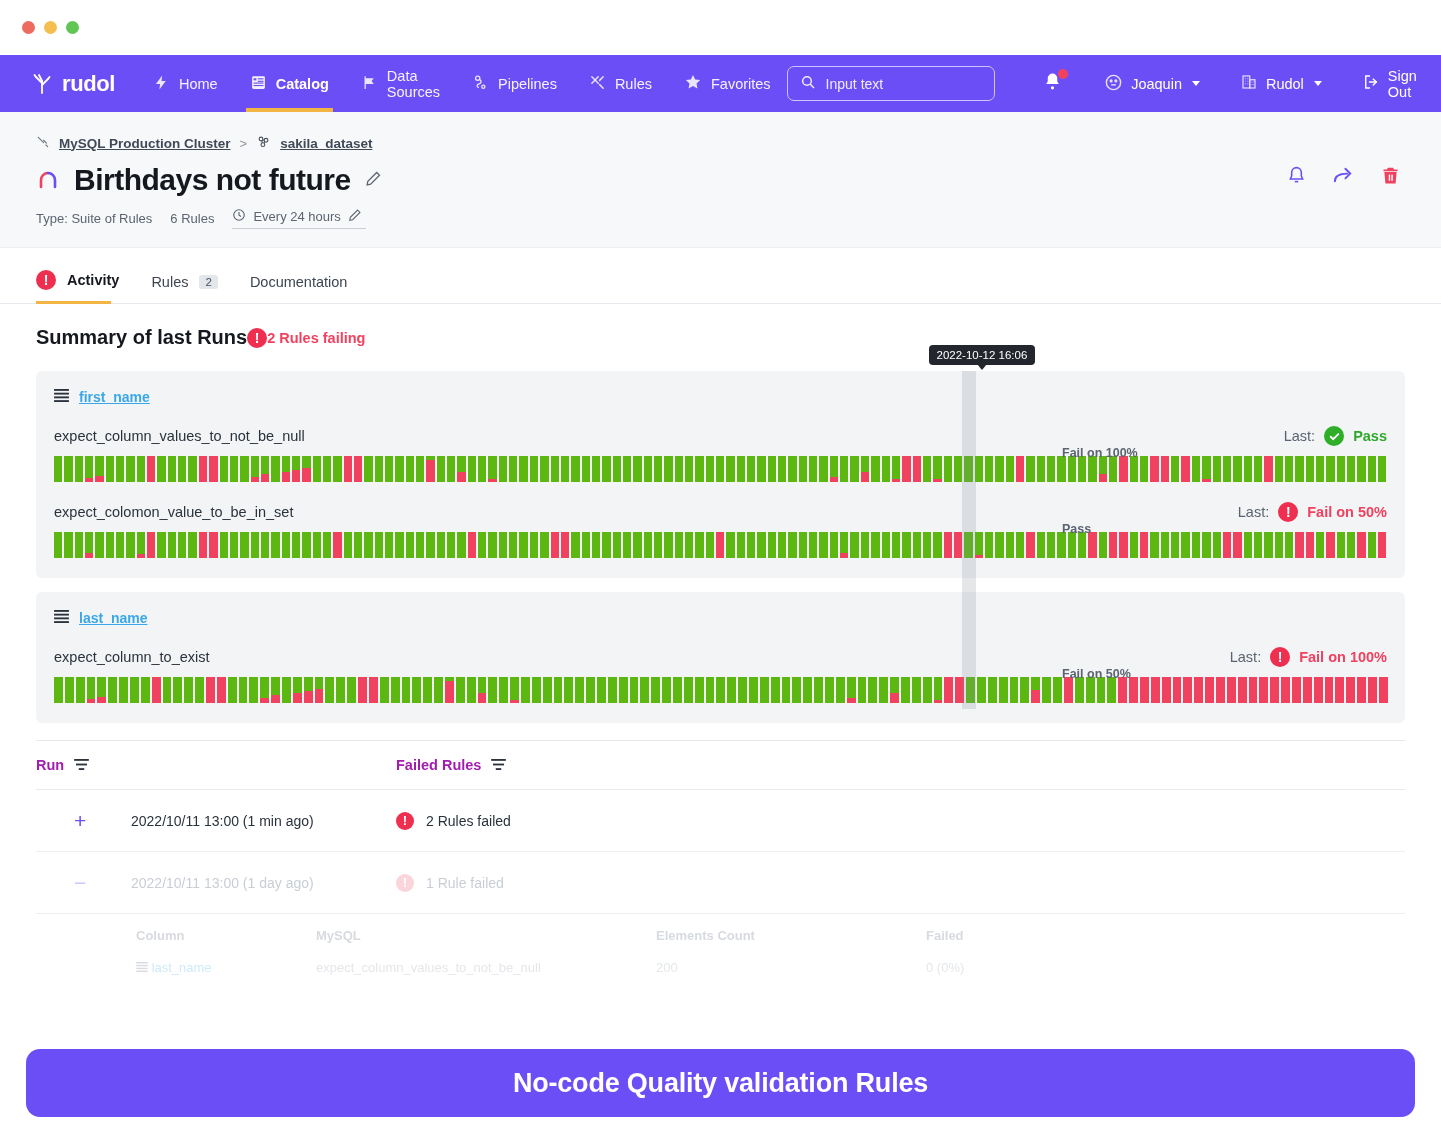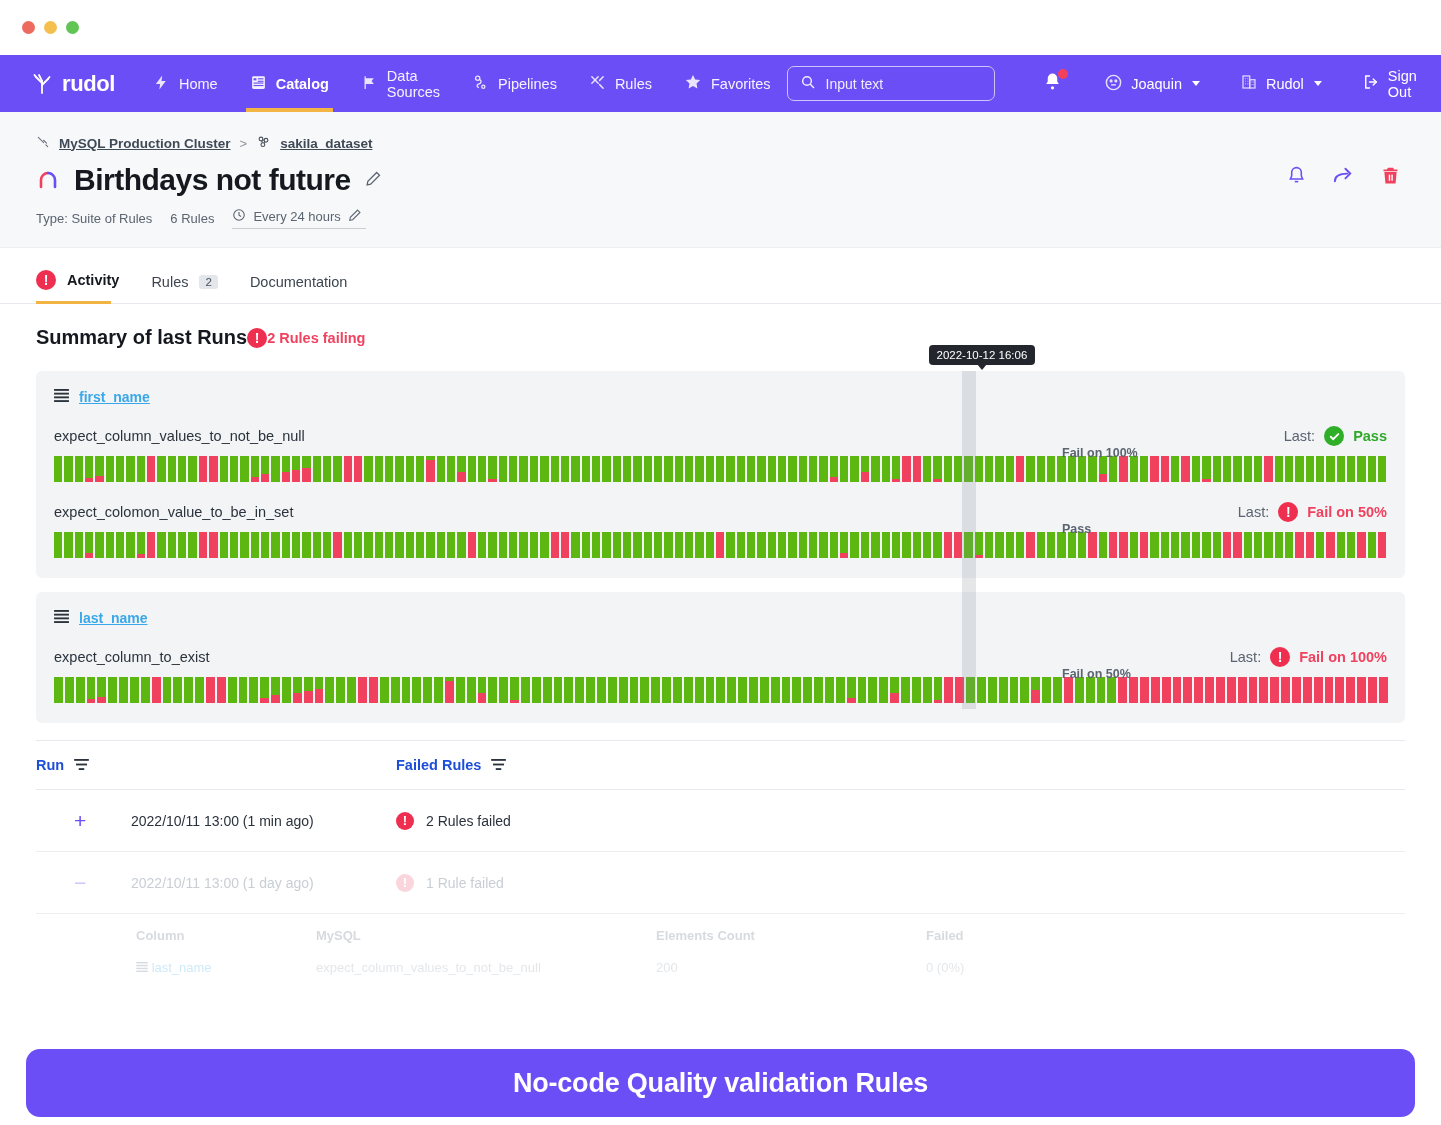--- a/index.html
+++ b/index.html
@@ -74,21 +74,21 @@
   .bar .r { background:#f0425f; }
 
   .scrubber { position:absolute; top:0; width:14px; background:rgba(130,140,150,.22); pointer-events:none; }
   .tooltip { position:absolute; background:#23272d; color:#fff; font-size:11.5px; padding:4px 8px; border-radius:4px; white-space:nowrap; }
   .tooltip:after { content:""; position:absolute; left:50%; margin-left:-5px; bottom:-5px; border-left:5px solid transparent; border-right:5px solid transparent; border-top:6px solid #23272d; }
   .scrublabel { position:absolute; font-size:12.5px; font-weight:700; color:#5b6470; }
 
   
   .runlog-title { font-size:20px; font-weight:700; color:#15191f; margin-top:34px; }
   .rtable { width:100%; margin-top:17px; border-collapse:collapse; }
-  .rtable th { text-align:left; font-size:14.5px; font-weight:700; color:#1d4ed8; padding:16px 0; border-top:1px solid #e6e9ed; border-bottom:1px solid #e6e9ed; }
+  .rtable th { text-align:left; font-size:14.5px; font-weight:700; color:#a21caf; padding:16px 0; border-top:1px solid #e6e9ed; border-bottom:1px solid #e6e9ed; }
   .rtable td { font-size:14px; color:#2a323c; padding:20px 0; border-bottom:1px solid #eceef1; }
   .thwrap { display:flex; align-items:center; gap:10px; }
   .plus { color:#6c4ef6; font-size:21px; line-height:1; }
   .cellflex { display:flex; align-items:center; gap:12px; }
   .row-dim td, .row-dim .cellflex { color:#c9ced5; }
   .row-dim .plus { color:#cfc6f8; }
   .err-circle.dim { background:#fad5dc; color:#fff; }
   .col-run { width:95px; } .col-date { width:265px; }
 
   

